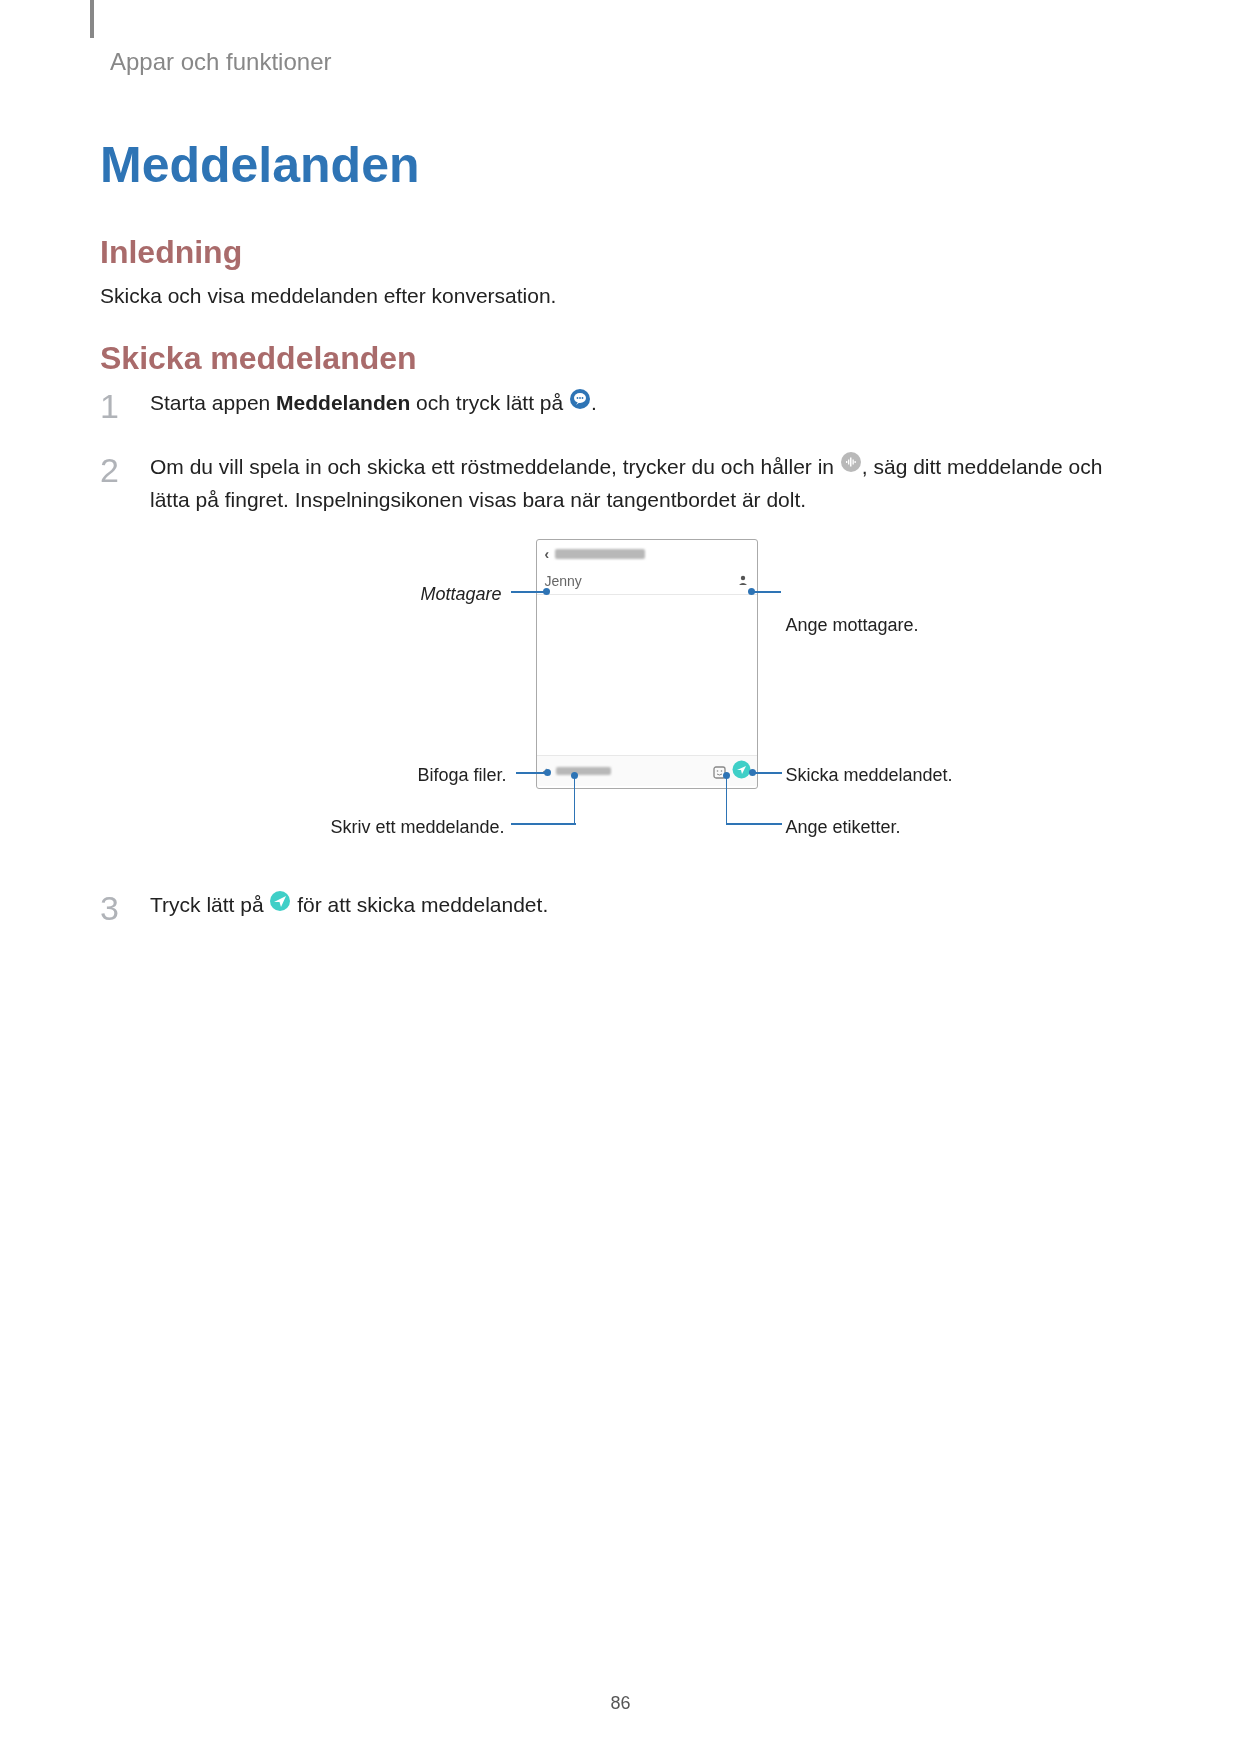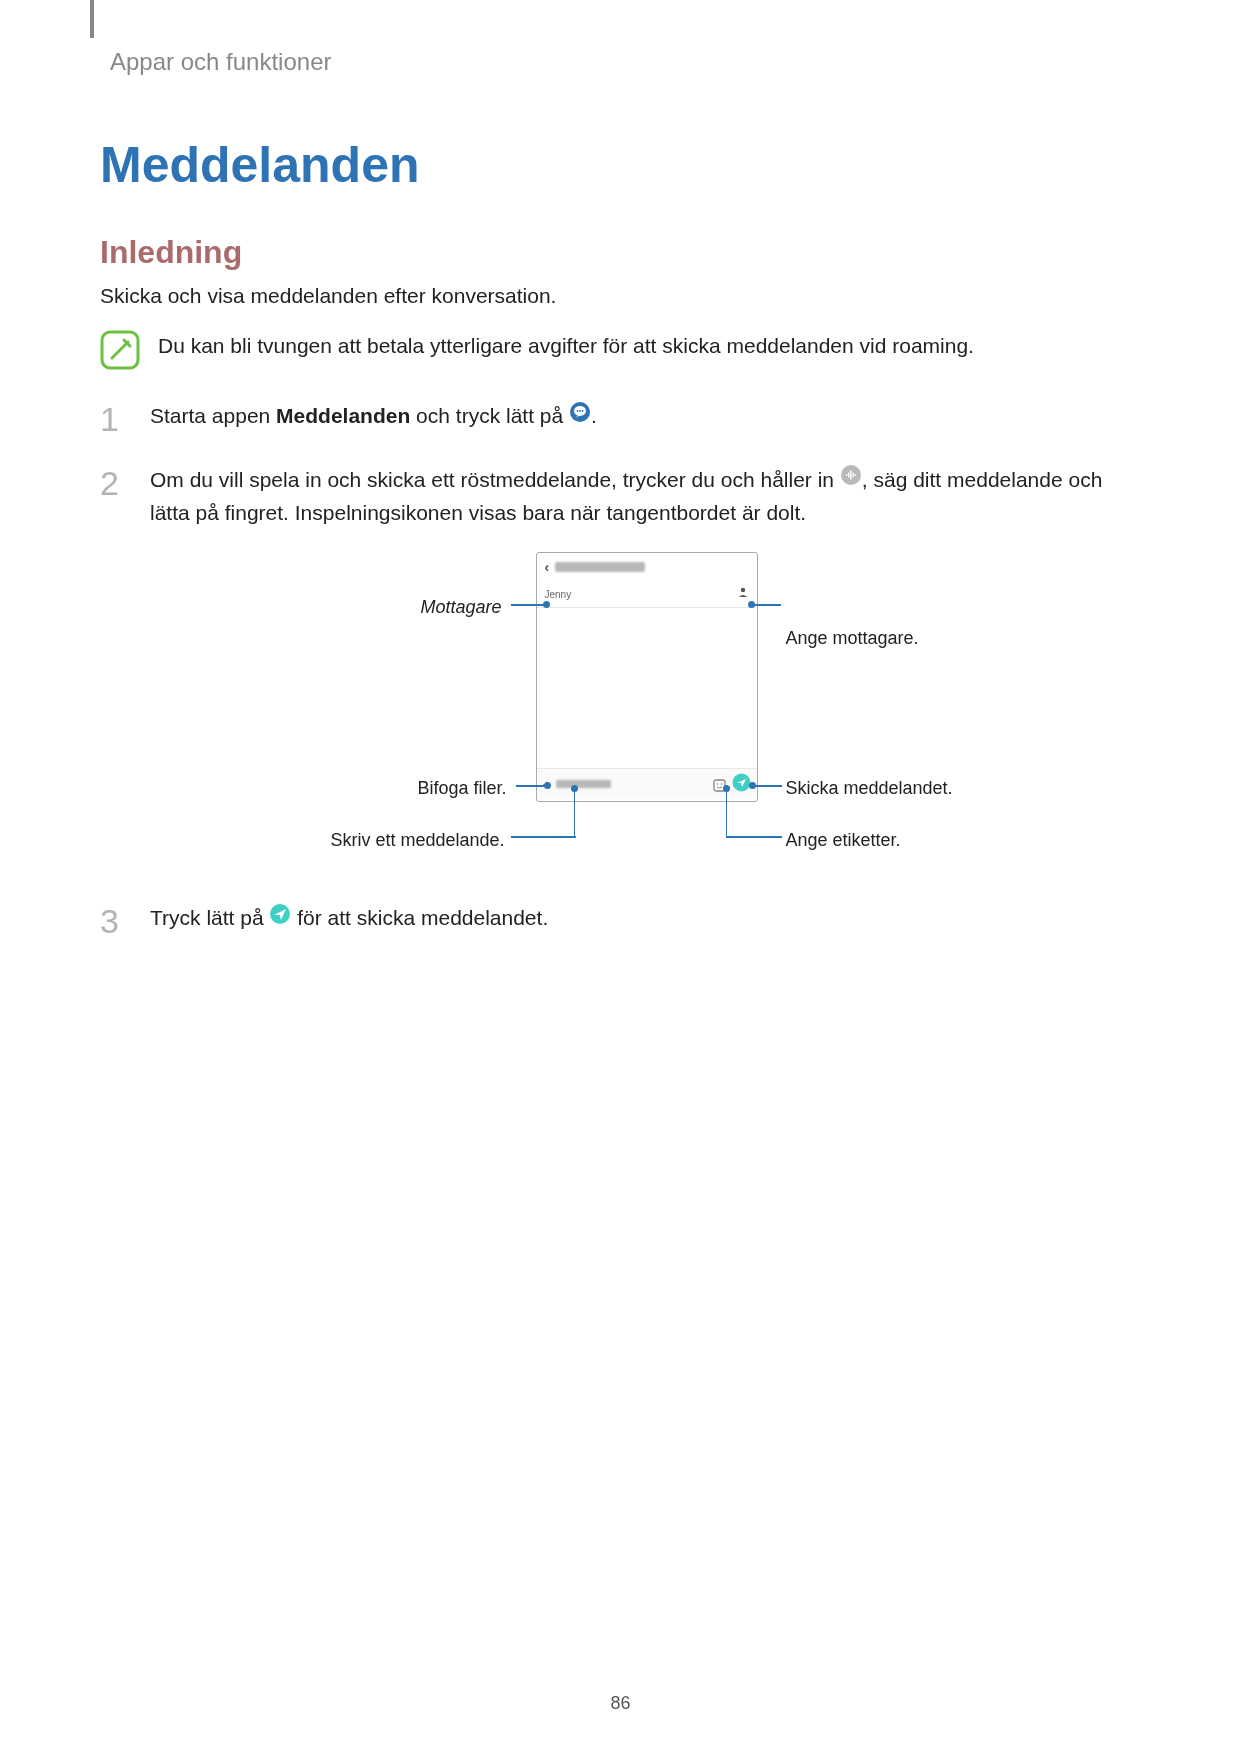--- a/index.html
+++ b/index.html
@@ -131,21 +131,21 @@
     filter: blur(1px);
   }
   .blurred.title-blur { width: 90px; }
   .blurred.msg-blur { width: 55px; height: 8px;}
   .phone-recipient {
     height: 26px;
     padding: 0 8px;
     display: flex;
     align-items: center;
     justify-content: space-between;
-    font-size: 10px;
+    font-size: 14px;
     color: #666;
     border-bottom: 1px solid #e8e8e8;
   }
   .phone-body {
     height: 160px;
   }
   .phone-inputbar {
     height: 30px;
     border-top: 1px solid #e8e8e8;
     display: flex;
@@ -187,31 +187,22 @@
 
 <div class="page">
   <div class="left-tab"></div>
   <div class="breadcrumb">Appar och funktioner</div>
 
   <h1 class="title">Meddelanden</h1>
 
   <h2 class="section">Inledning</h2>
   <p class="body-text">Skicka och visa meddelanden efter konversation.</p>
 
-
-  <div class="note-row">
-    <span class="note-icon">
-      <svg viewBox="0 0 40 40" width="40" height="40">
-        <rect x="2" y="2" width="36" height="36" rx="8" ry="8" fill="none" stroke="#6cbf3f" stroke-width="3"></rect>
-        <path d="M12 28 L28 12 M24 10 L30 16" stroke="#6cbf3f" stroke-width="3" fill="none" stroke-linecap="round"></path>
-        <path d="M11 29 L14 26 L11 29 Z" fill="#6cbf3f"></path>
-      </svg>
-    </span>
-    <div class="note-text">Du kan bli tvungen att betala ytterligare avgifter för att skicka meddelanden vid roaming.</div>
-  </div>
+  <h2 class="section">Skicka meddelanden</h2>
+
 
   <ol class="steps">
     <li>
       <span>Starta appen </span><span class="bold">Meddelanden</span><span> och tryck lätt på </span><span class="inline-icon">
         <svg width="22" height="22" viewBox="0 0 22 22">
           <circle cx="11" cy="11" r="10" fill="#2e74b5"></circle>
           <ellipse cx="11" cy="10" rx="6" ry="5" fill="#fff"></ellipse>
           <path d="M9 14 L7 17 L11 14 Z" fill="#fff"></path>
           <circle cx="8.5" cy="10" r="0.9" fill="#2e74b5"></circle>
           <circle cx="11" cy="10" r="0.9" fill="#2e74b5"></circle>

